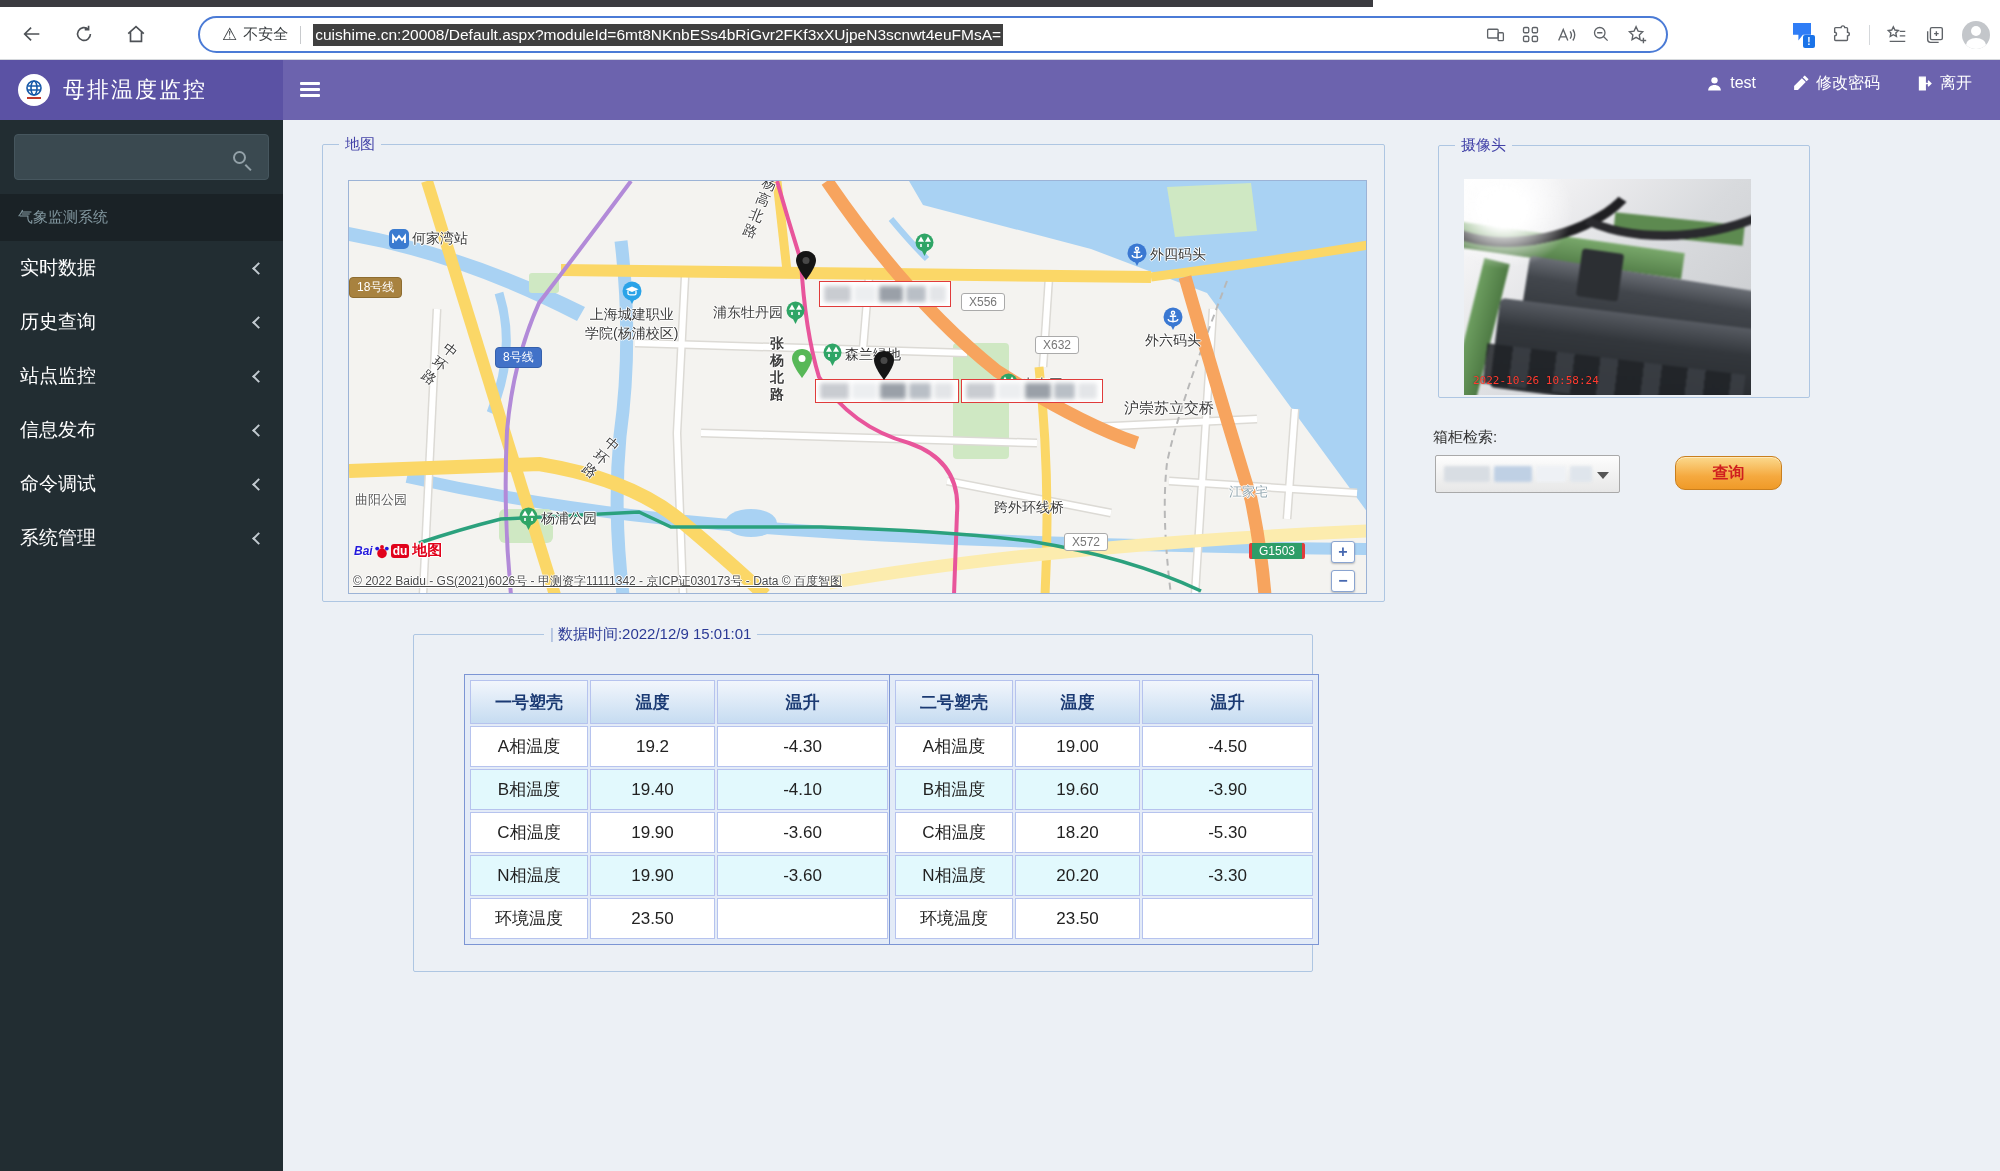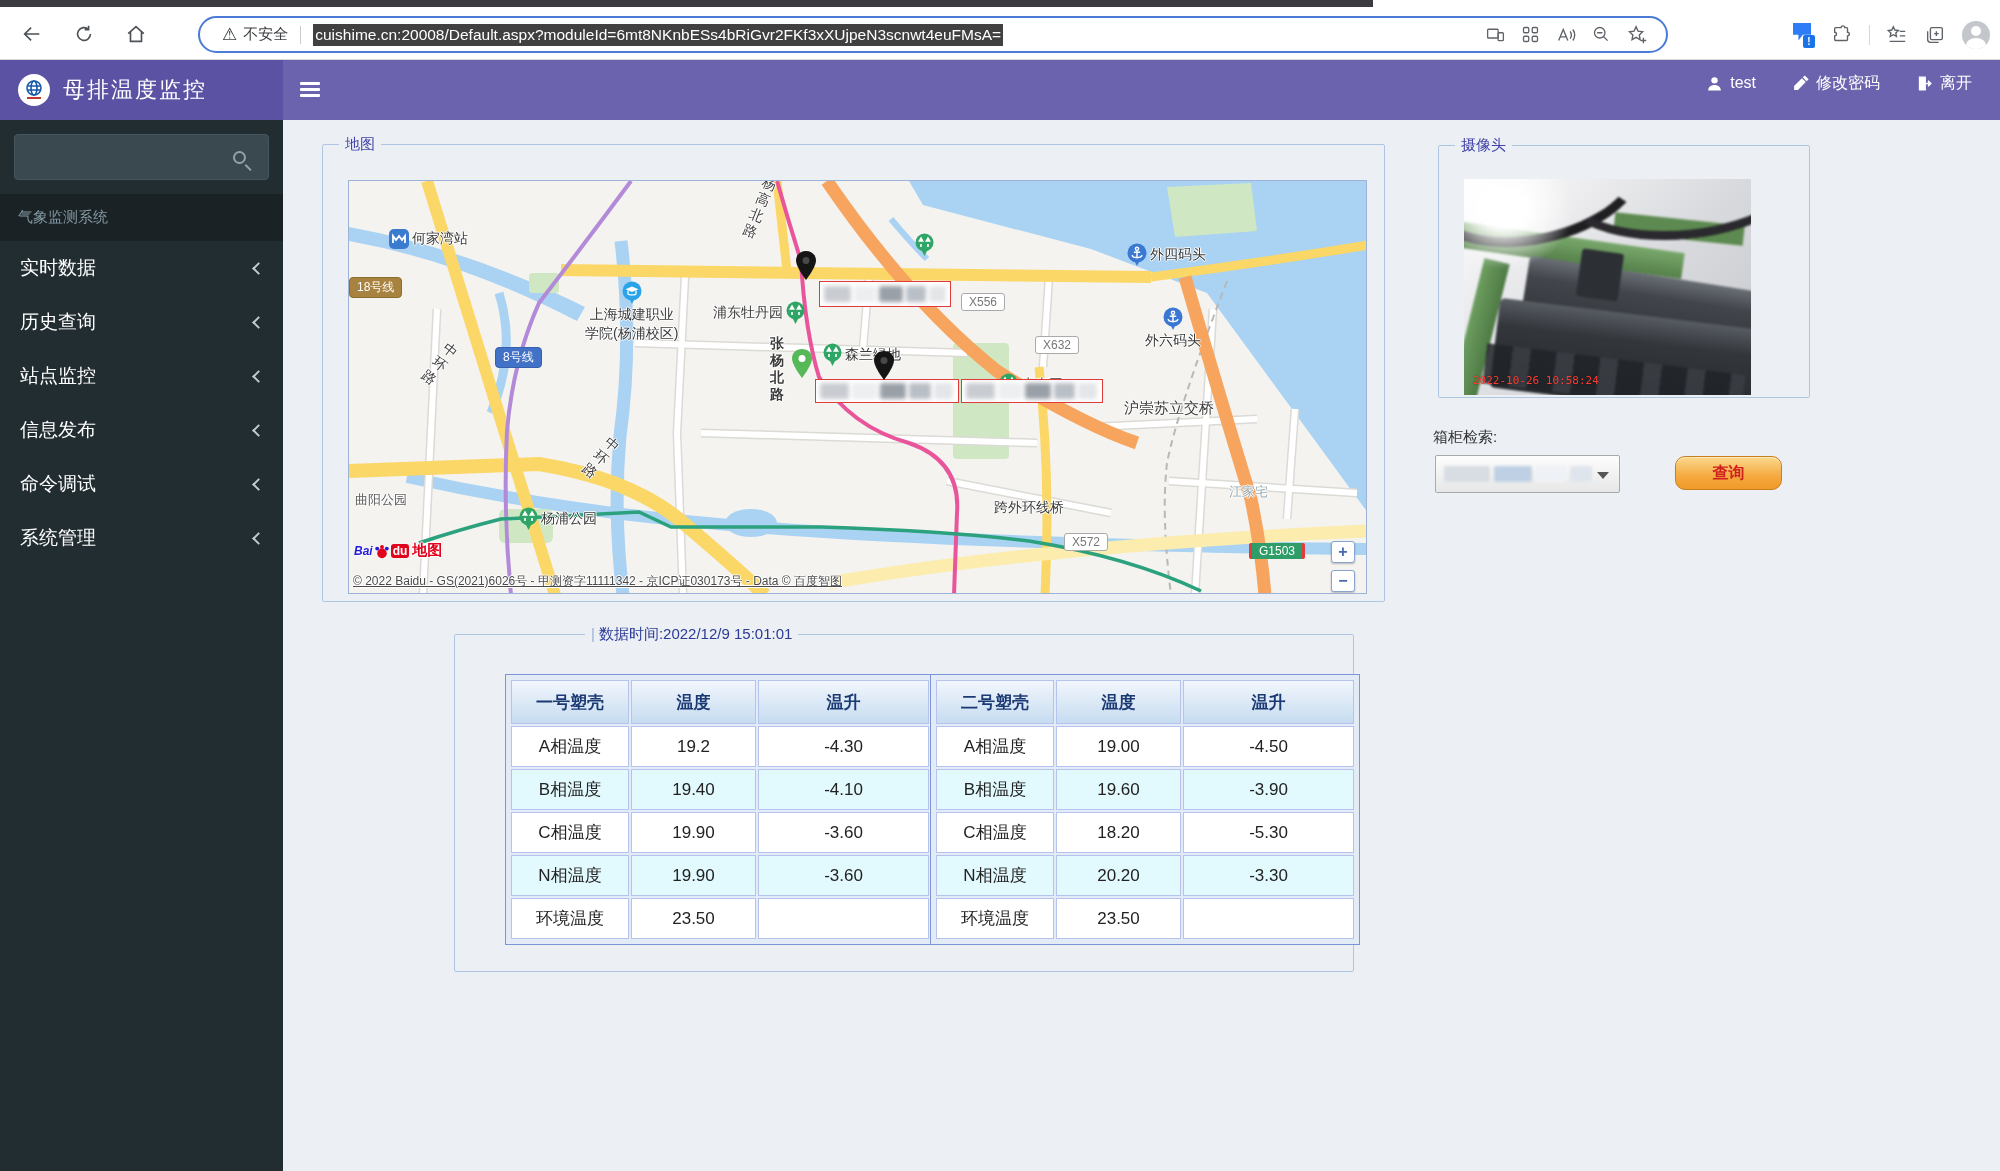--- a/index.html
+++ b/index.html
@@ -48,21 +48,21 @@
   .mag:after { content:""; position:absolute; left:11px; top:11px; width:8px; height:2px; background:#93a1a8; transform:rotate(45deg); transform-origin:0 0; }
   .side-section { background:#1a2226; color:#82979f; font-size:15px; padding:14px 18px; }
   .nav-item { height:54px; display:flex; align-items:center; padding:0 20px; cursor:pointer; color:#fff; font-size:19px; }
   .nav-item .chev { margin-left:auto; width:9px; height:9px; border-left:2px solid #c2cad0; border-bottom:2px solid #c2cad0; transform:rotate(45deg); }
 
   
   fieldset { border:1px solid #aec6e2; border-radius:2px; position:absolute; }
   legend { color:#4343a8; font-size:15px; padding:0 6px; margin-left:16px; white-space:nowrap; }
   .fs-map { left:322px; top:135px; width:1063px; height:467px; }
   .fs-cam { left:1438px; top:136px; width:372px; height:262px; }
-  .fs-data { left:413px; top:625px; width:900px; height:347px;margin-left:41px; }
+  .fs-data { left:413px; top:625px; width:900px; height:347px; }
   .fs-data legend { margin-left:130px; color:#2b3a96; }
   .legend-pipe { color:#9ab0d8; margin-right:4px; }
 
   
   .map-canvas { position:absolute; left:25px; top:26px; width:1019px; height:414px; border:1px solid #9cb3d6; overflow:hidden; background:#f4f3f0; }
   .map-overlay { position:absolute; inset:0; }
   .m-label { position:absolute; color:#3c3c3c; font-size:14px; white-space:nowrap; z-index:3;
              text-shadow:-1px 0 0 #fff,1px 0 0 #fff,0 -1px 0 #fff,0 1px 0 #fff; }
   .m-label.vert { white-space:normal; width:16px; line-height:17px; text-align:center; }
   .m-poi { position:absolute; display:flex; align-items:center; gap:3px; z-index:3; }

